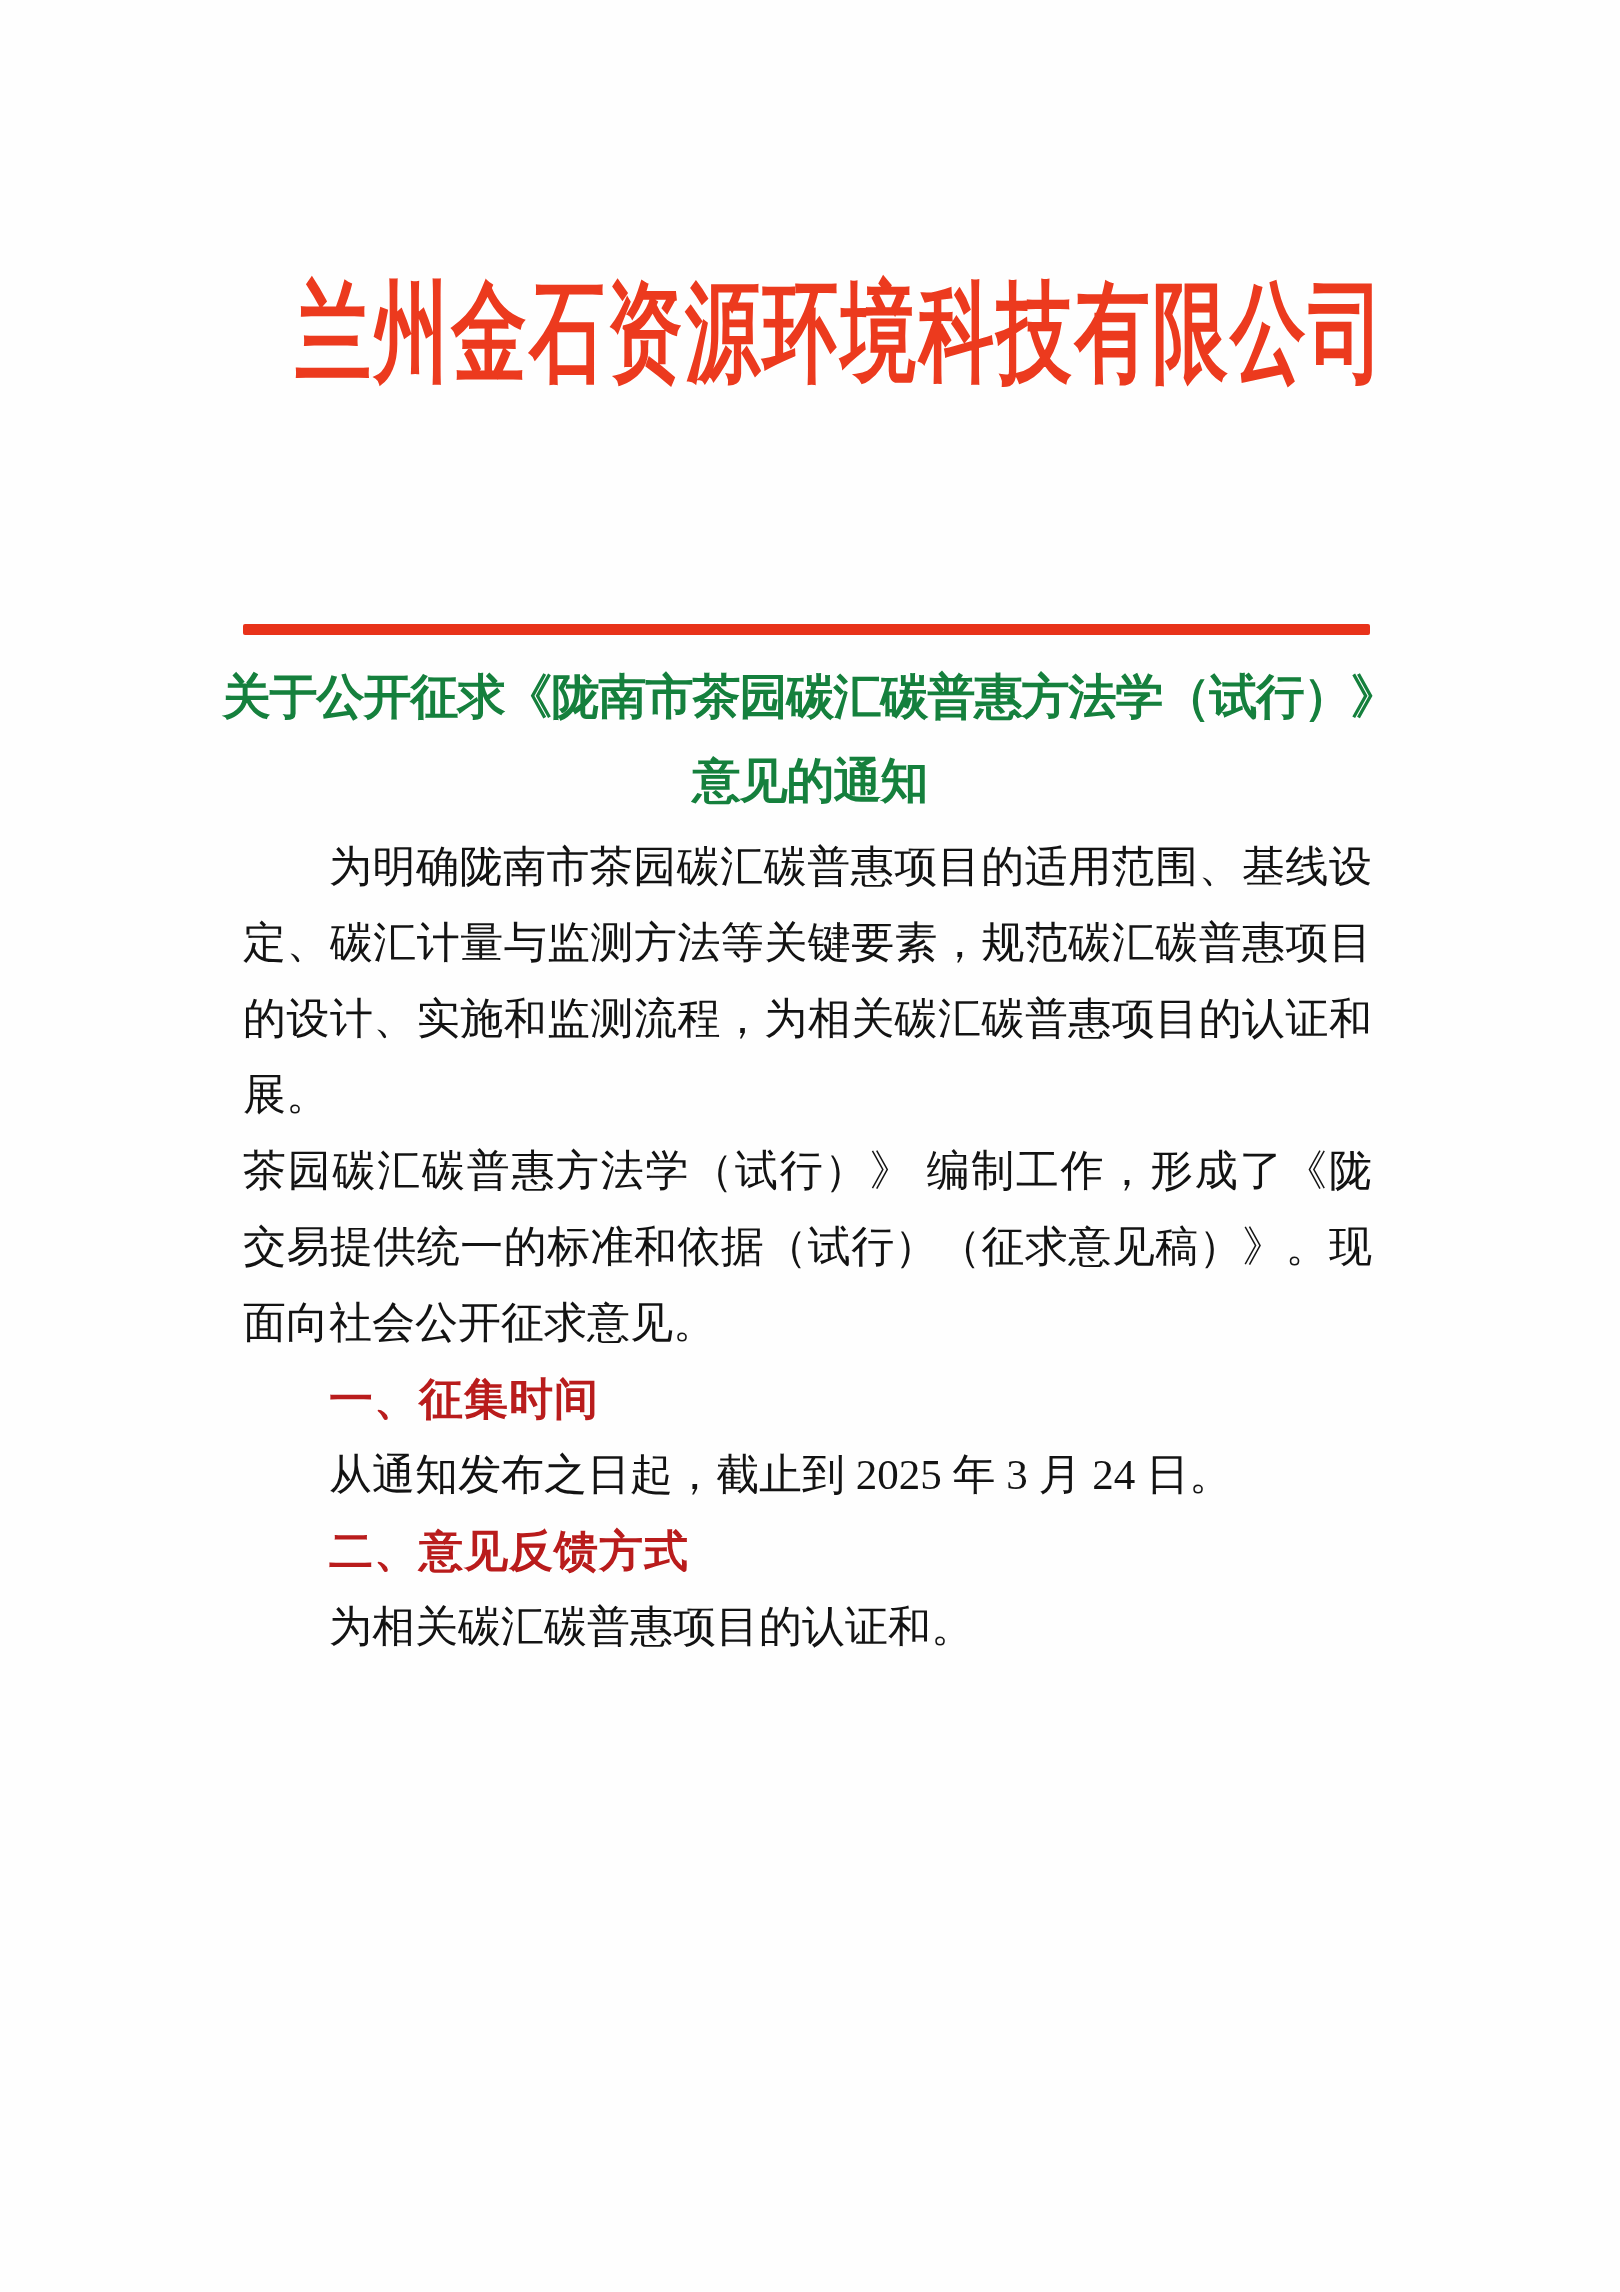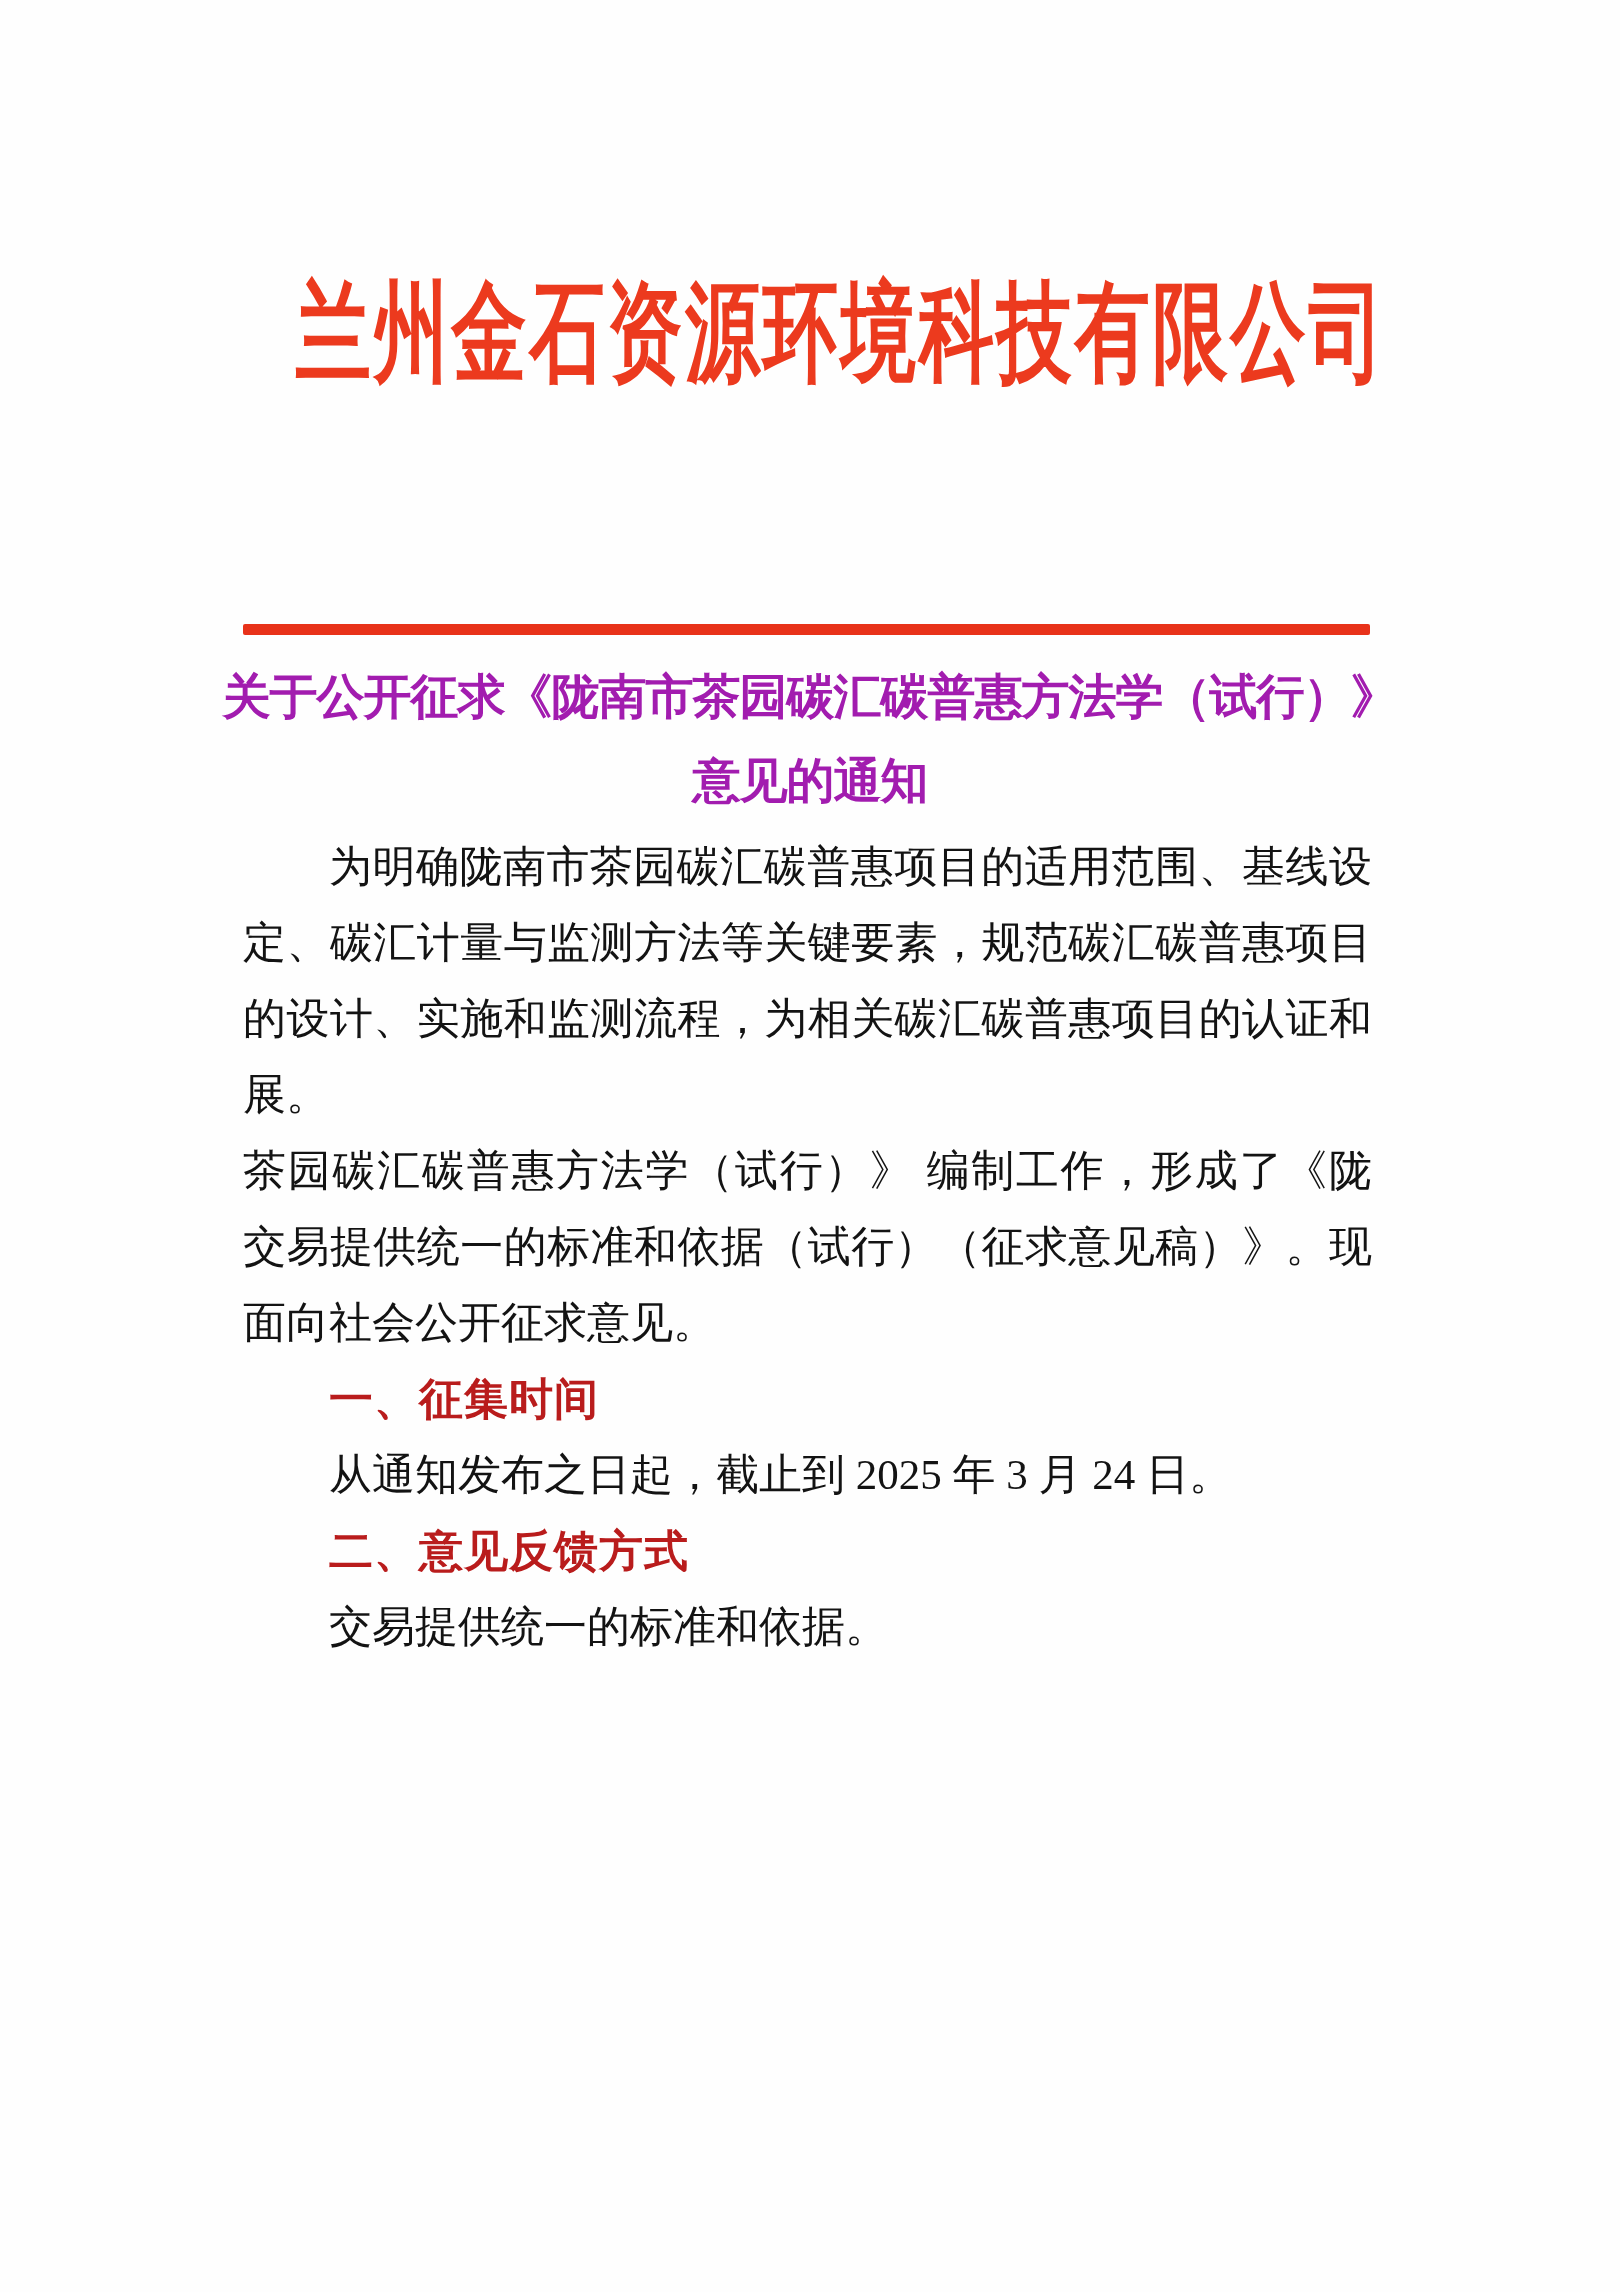--- a/index.html
+++ b/index.html
@@ -51,21 +51,21 @@
   }
 
   
   .doc-title {
     position: absolute;
     top: 655px;
     left: 147px;
     width: 1326px;
     text-align: center;
     font-weight: 700;
-    color: #a21caf;
+    color: #15803d;
   }
   .title-line {
     font-size: 48px;
     line-height: 84px;
     letter-spacing: -1px;
     white-space: nowrap;
   }
 
   
   .doc-body {
@@ -119,17 +119,17 @@
     <div class="line fill indent">为明确陇南市茶园碳汇碳普惠项目的适用范围、基线设</div>
     <div class="line fill">定、碳汇计量与监测方法等关键要素，规范碳汇碳普惠项目</div>
     <div class="line fill">的设计、实施和监测流程，为相关碳汇碳普惠项目的认证和</div>
     <div class="line">展。</div>
     <div class="line fill">茶园碳汇碳普惠方法学（试行）》 编制工作，形成了《陇</div>
     <div class="line fill">交易提供统一的标准和依据（试行）（征求意见稿）》。现</div>
     <div class="line">面向社会公开征求意见。</div>
     <div class="line heading indent">一、征集时间</div>
     <div class="line indent">从通知发布之日起，截止到 2025 年 3 月 24 日。</div>
     <div class="line heading indent">二、意见反馈方式</div>
-    <div class="line indent">交易提供统一的标准和依据。</div>
+    <div class="line indent">为相关碳汇碳普惠项目的认证和。</div>
   </div>
 
 </div>
 
 
 </body></html>

